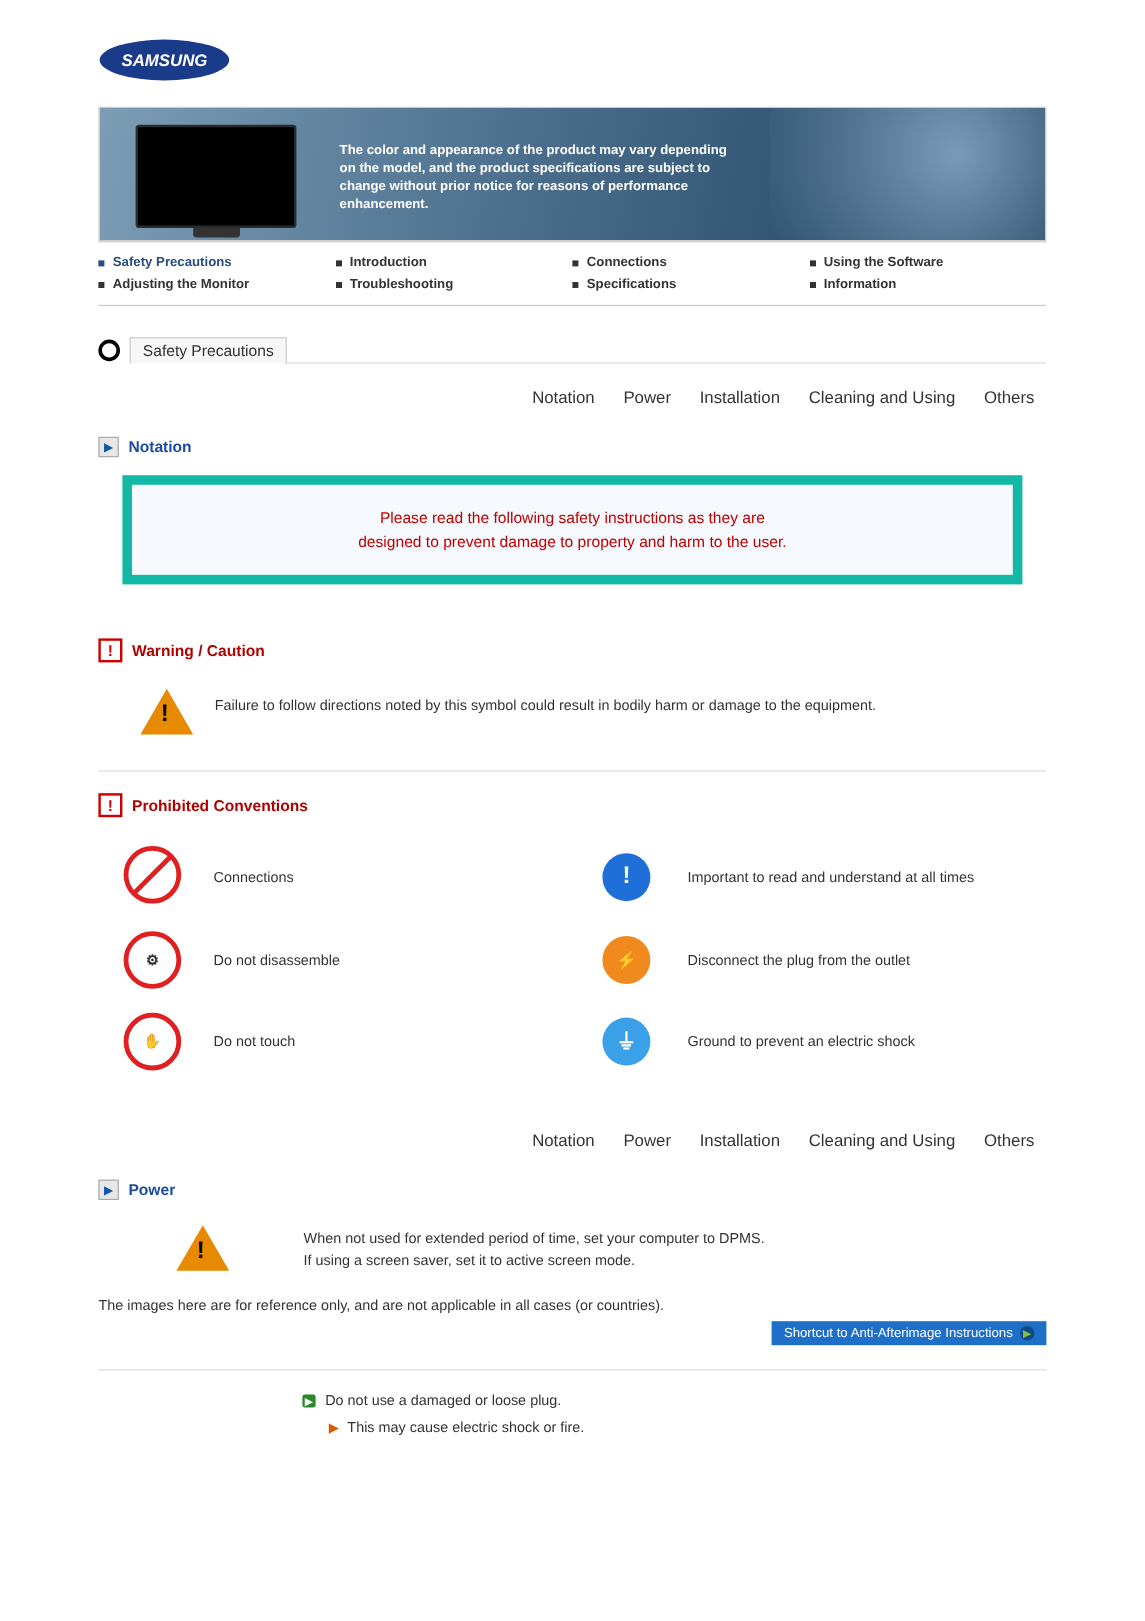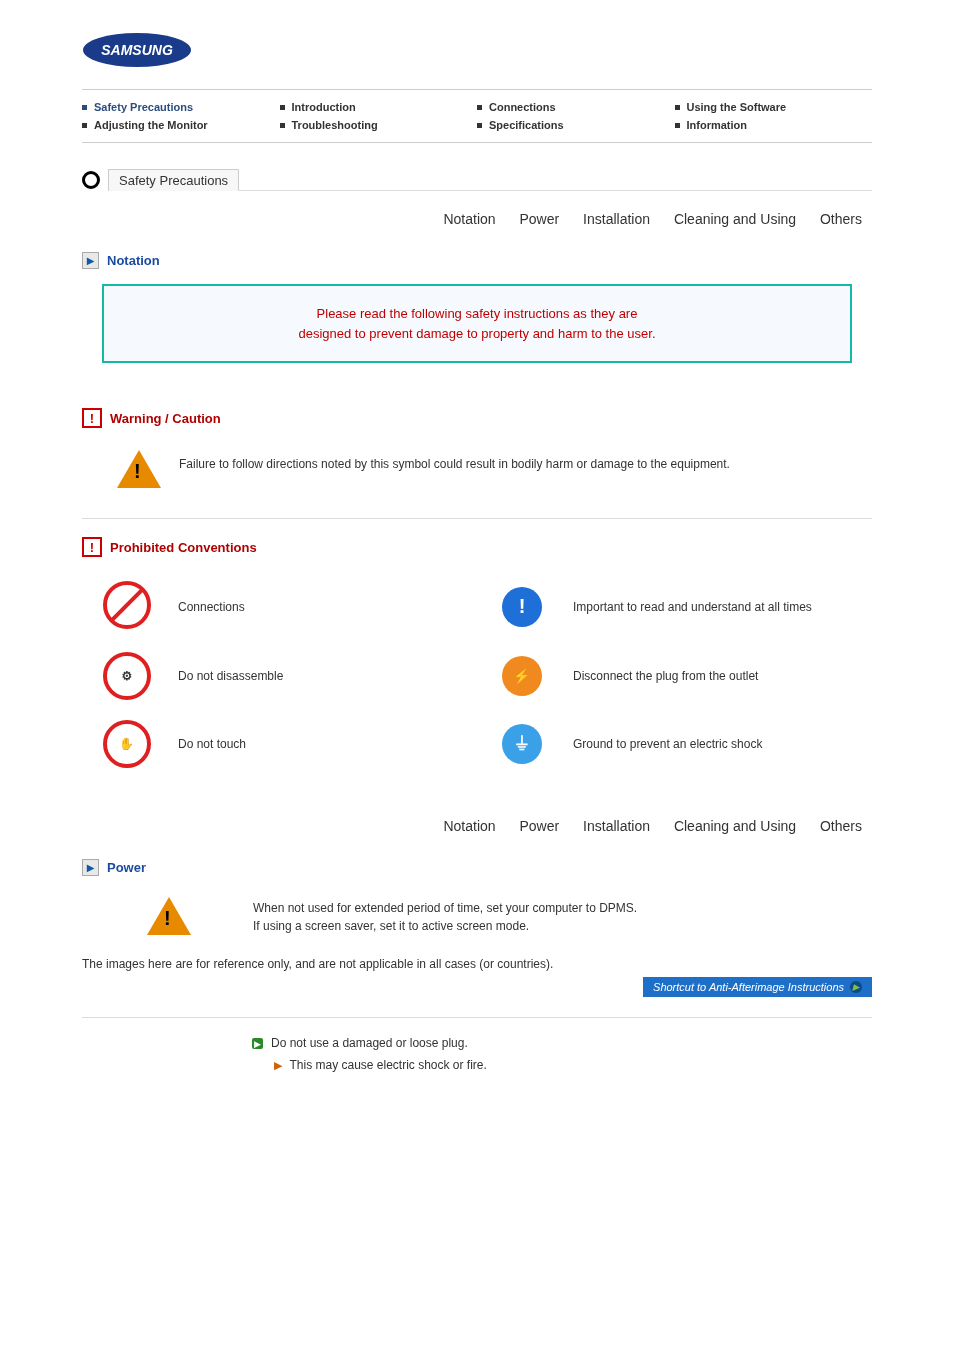--- a/index.html
+++ b/index.html
@@ -141,21 +141,21 @@
     margin-right: 8px;
     font-size: 10px;
     color: #1058a8;
   }
   .heading .txt {
     font-weight: bold;
     font-size: 13px;
     color: #1a4b9e;
   }
   .notice-box {
-    border: 2px solid #14b8a6;
+    border: 8px solid #14b8a6;
     background: #f6fafe;
     padding: 18px;
     text-align: center;
     margin: 15px 20px 45px 20px;
   }
   .notice-box .t {
     color: #c00000;
     font-size: 13px;
     line-height: 1.5;
   }
@@ -269,21 +269,20 @@
   }
   .shortcut-btn {
     background: #1e6fc8;
     color: #fff;
     font-size: 11px;
     padding: 4px 10px;
     display: flex;
     align-items: center;
     gap: 6px;
     cursor: pointer;
-    font-style: italic;
   }
   .shortcut-btn .circ {
     width: 12px; height: 12px; background: #0d4a88; border-radius: 50%;
     display: inline-flex; align-items: center; justify-content: center; color: #7fc040; font-size: 9px;
   }
   .bullet-block {
     margin: 18px 0 0 170px;
   }
   .bullet-main {
     display: flex;
@@ -311,20 +310,24 @@
 
 <div class="page">
 
   <div class="logo">
     <svg width="110" height="36" viewBox="0 0 110 36">
       <ellipse cx="55" cy="18" rx="54" ry="17" fill="#1a3a8a"></ellipse>
       <text x="55" y="23" text-anchor="middle" fill="#fff" font-family="Arial" font-size="14" font-weight="bold" font-style="italic">SAMSUNG</text>
     </svg>
   </div>
 
+  <div class="banner">
+    <div class="banner-monitor"></div>
+    <div class="banner-text">The color and appearance of the product may vary depending on the model, and the product specifications are subject to change without prior notice for reasons of performance enhancement.</div>
+  </div>
 
   <div class="nav">
     <div class="nav-row">
       <div class="nav-item">Safety Precautions</div>
       <div class="nav-item dk">Introduction</div>
       <div class="nav-item dk">Connections</div>
       <div class="nav-item dk">Using the Software</div>
     </div>
     <div class="nav-row">
       <div class="nav-item dk">Adjusting the Monitor</div>

